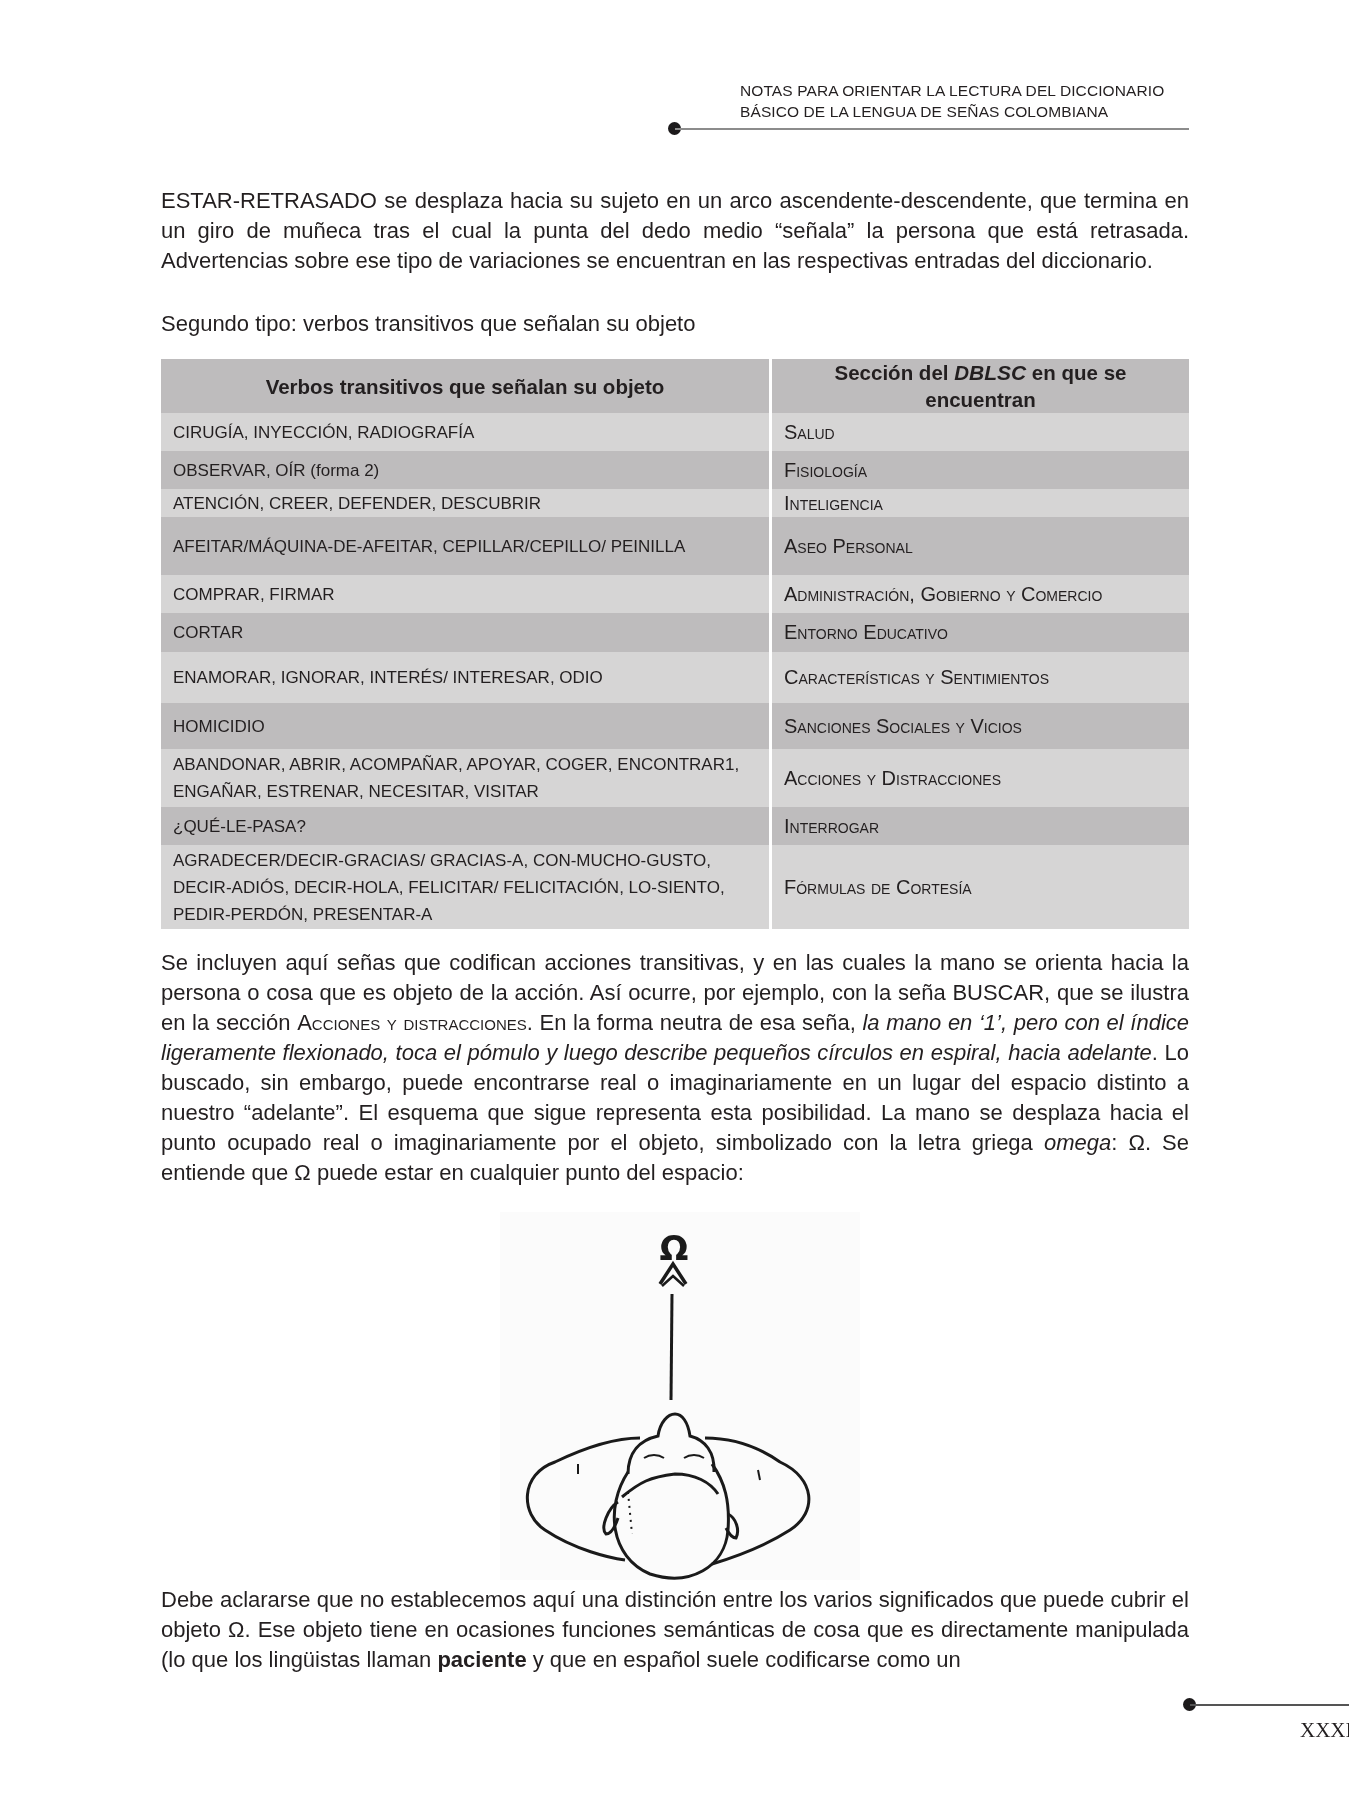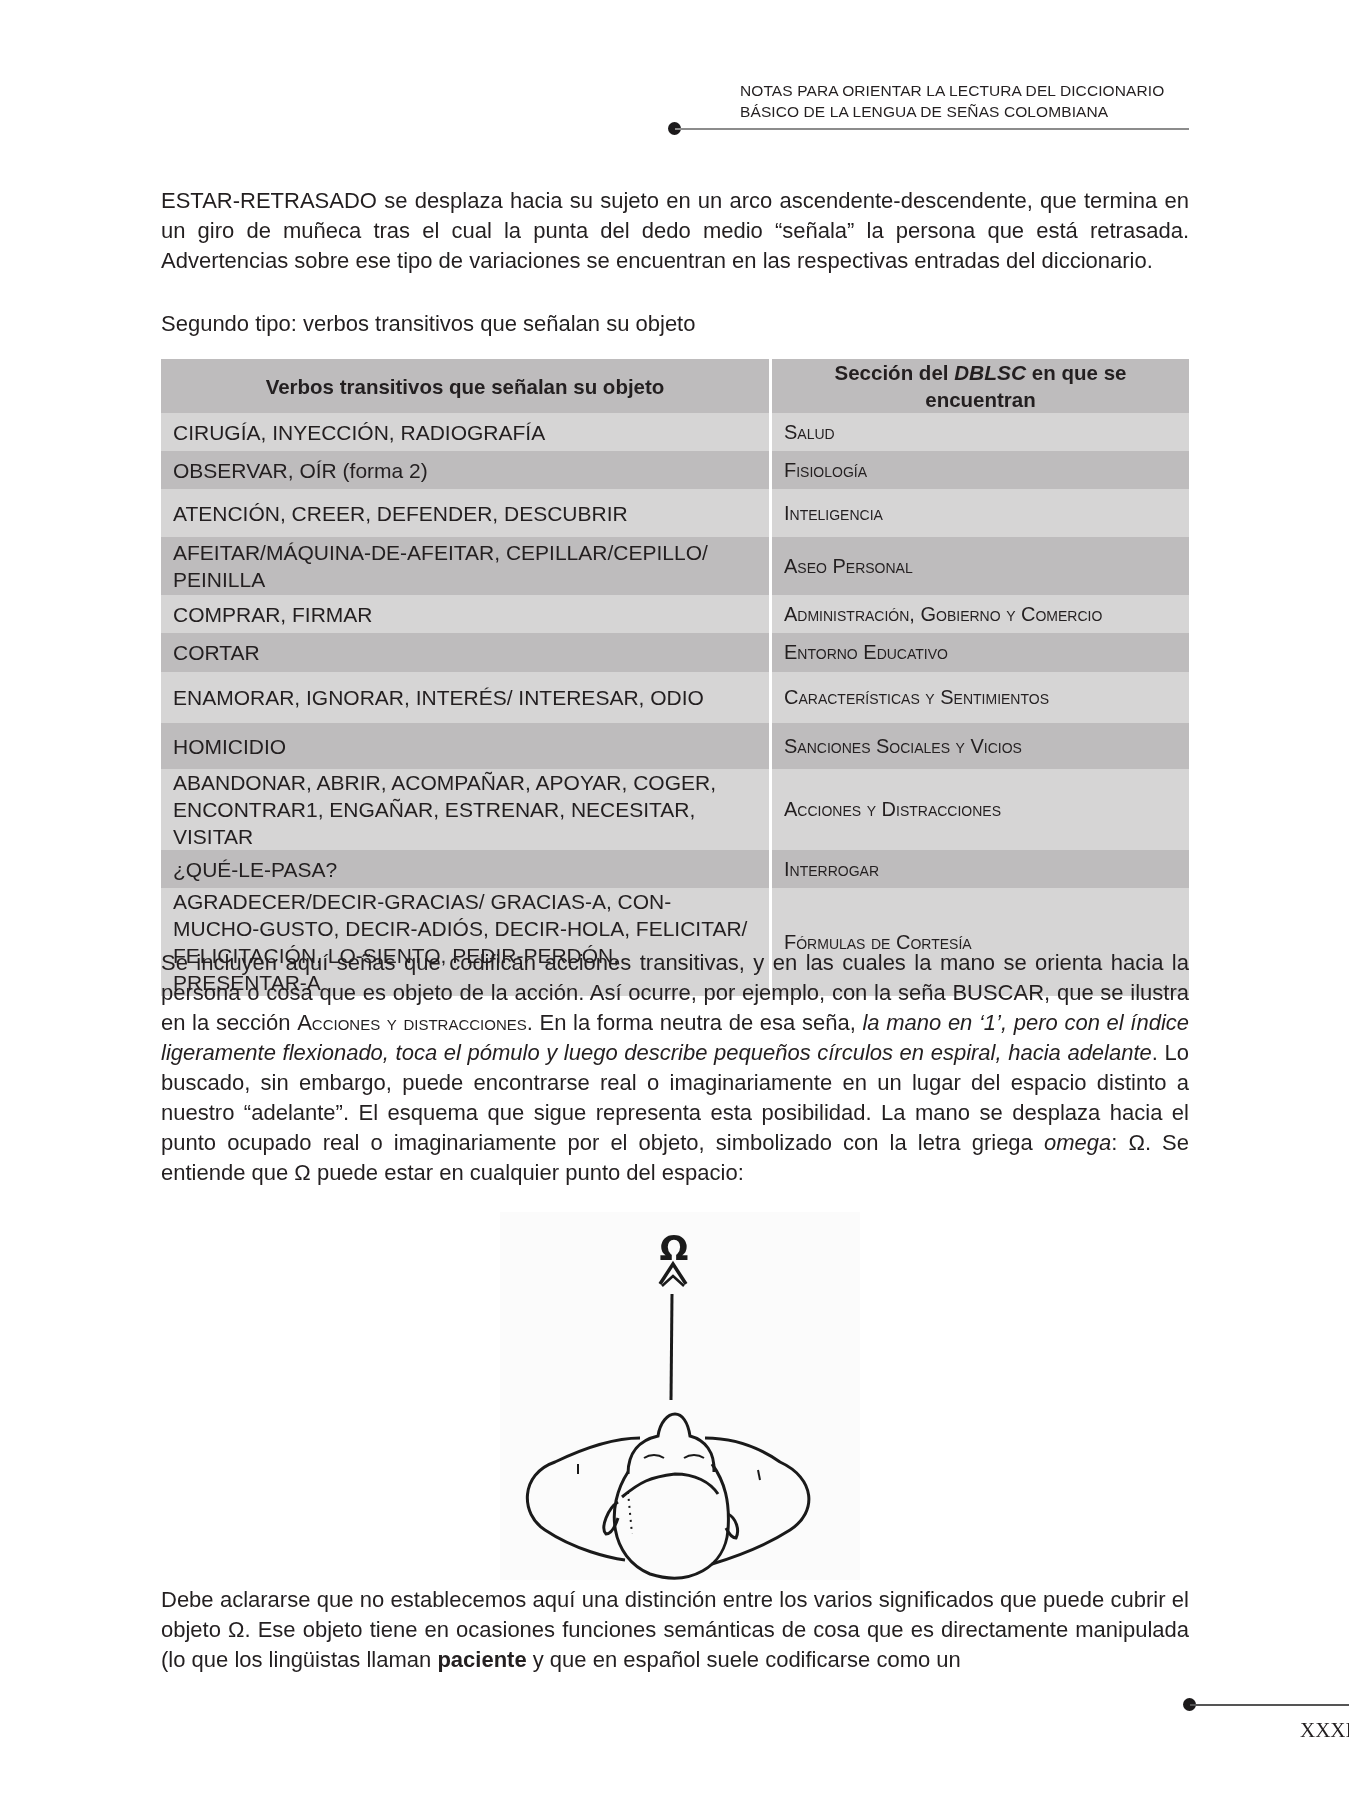--- a/index.html
+++ b/index.html
@@ -9,21 +9,21 @@
                   letter-spacing:0.1px; color:#231f20; }
   .head-rule { position:absolute; left:675px; top:128px; width:514px; height:2px; background:#8c8c8c; }
   .head-dot { position:absolute; left:668px; top:122px; width:13px; height:13px; border-radius:50%; background:#1c1a1b; }
 
   .col { position:absolute; left:161px; width:1028px; }
   .para { font-size:22px; line-height:30px; text-align:justify; margin:0; }
   .sc { font-variant:small-caps; }
   .caption { font-size:22px; line-height:30px; }
 
   table.verbs { position:absolute; left:161px; top:359px; width:1028px; border-collapse:collapse; }
-  table.verbs th, table.verbs td { padding:0 12px; vertical-align:middle; font-size:21px; line-height:27px; }
+  table.verbs th, table.verbs td { padding:0 12px; vertical-align:middle; font-size:17px; line-height:27px; }
   table.verbs th { background:#bebcbd; font-weight:bold; height:44px; text-align:center; font-size:20.5px; line-height:27px;margin-top:22px; }
   table.verbs th.c1 { width:584px; border-right:3px solid #ffffff; }
   table.verbs td.c1 { border-right:3px solid #ffffff; }
   table.verbs tr.light td { background:#d6d5d5; }
   table.verbs tr.dark td { background:#bebcbd; }
   table.verbs td.sec { font-variant:small-caps; font-size:20px; }
   .dblsc { font-style:italic; }
   .dblsc small { font-size:21px; }
 
   .figure { position:absolute; left:500px; top:1212px; width:360px; height:368px; }
@@ -57,21 +57,21 @@
   </thead>
   <tbody>
     <tr class="light" style="height:38px">
       <td class="c1">CIRUGÍA, INYECCIÓN, RADIOGRAFÍA</td>
       <td class="sec">Salud</td>
     </tr>
     <tr class="dark" style="height:38px">
       <td class="c1">OBSERVAR, OÍR (forma 2)</td>
       <td class="sec">Fisiología</td>
     </tr>
-    <tr class="light" style="height:48px">
+    <tr class="light" style="height:28px">
       <td class="c1">ATENCIÓN, CREER, DEFENDER, DESCUBRIR</td>
       <td class="sec">Inteligencia</td>
     </tr>
     <tr class="dark" style="height:58px">
       <td class="c1">AFEITAR/MÁQUINA-DE-AFEITAR, CEPILLAR/CEPILLO/ PEINILLA</td>
       <td class="sec">Aseo Personal</td>
     </tr>
     <tr class="light" style="height:38px">
       <td class="c1">COMPRAR, FIRMAR</td>
       <td class="sec">Administración, Gobierno y Comercio</td>

